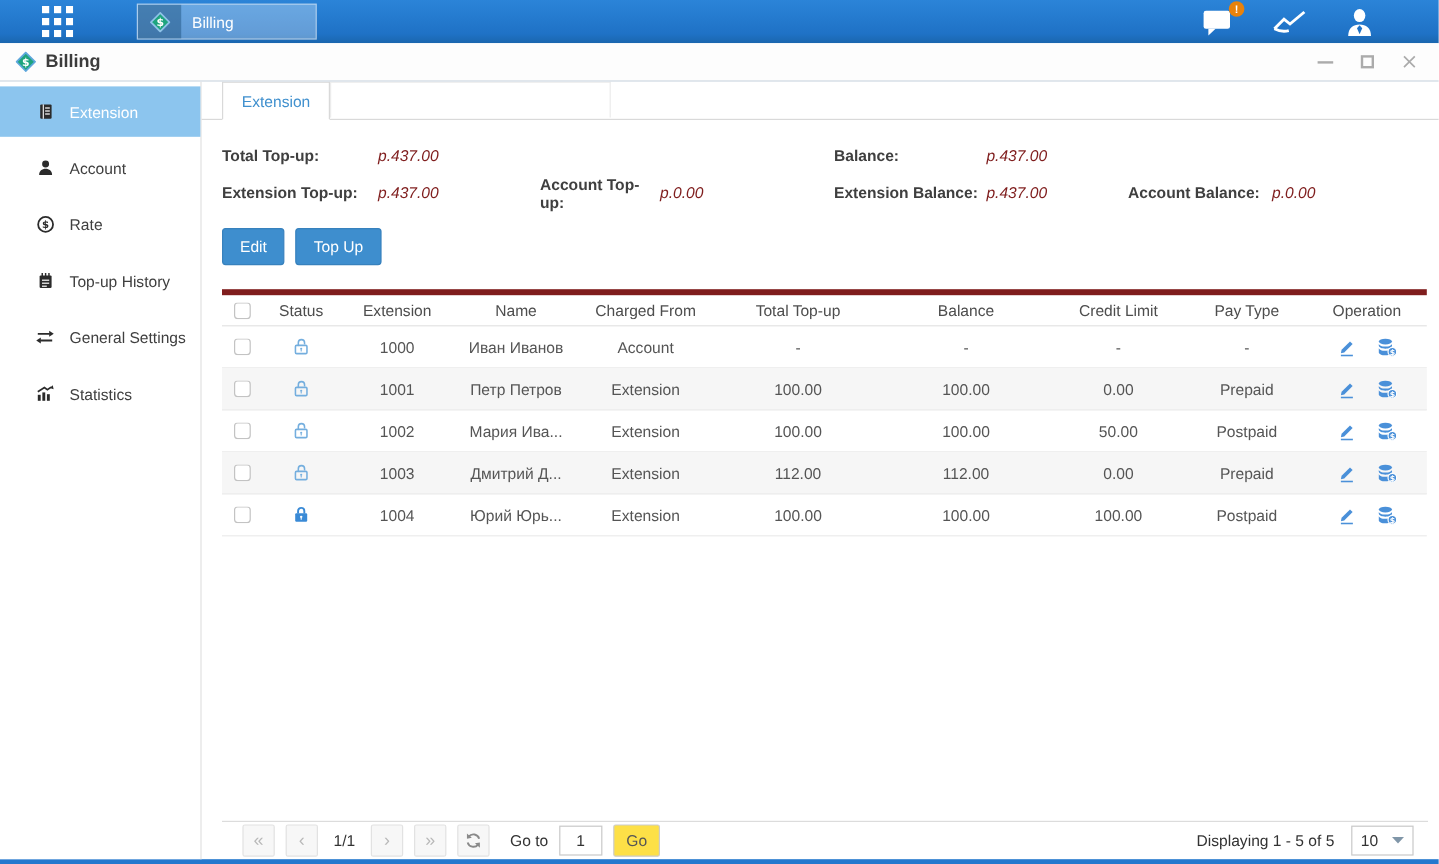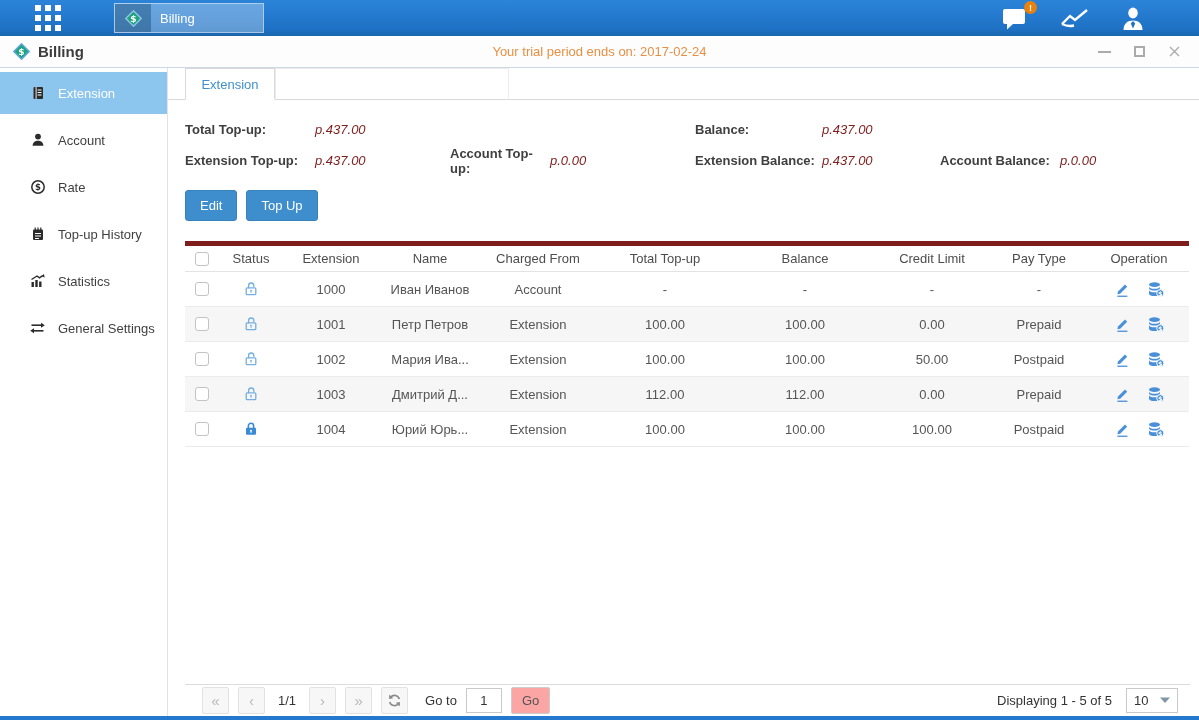--- a/index.html
+++ b/index.html
@@ -74,21 +74,21 @@
 
   .spacer { flex:1; }
 
   .pagebar { height:32px; border-top:1px solid #dcdcdc; display:flex; align-items:center; padding:0 12px 0 17px; }
   .pgbtn { width:27px; height:27px; background:#f7f7f7; border:1px solid #e2e2e2; border-radius:2px;
     color:#b8b8b8; font-size:15px; display:flex; align-items:center; justify-content:center; margin-right:9px; cursor:pointer; }
   .page-ind { margin:0 13px 0 4px; color:#333; }
   .goto-lbl { margin:0 9px 0 8px; color:#333; }
   .goto-input { width:36px; height:25px; border:1px solid #c9c9c9; text-align:center; font-size:13px; color:#333;
     font-family:"Liberation Sans",sans-serif; }
-  .go-btn { height:27px; padding:0 10px; margin-left:9px; background:#fca5a5; border:1px solid #ccc; border-radius:2px;
+  .go-btn { height:27px; padding:0 10px; margin-left:9px; background:#fde047; border:1px solid #ccc; border-radius:2px;
     color:#555; font-size:13px; font-family:"Liberation Sans",sans-serif; cursor:pointer; }
   .displaying { margin-left:auto; color:#333; }
   .size-select { width:52px; height:25px; border:1px solid #c9c9c9; background:#fff; margin-left:14px;
     display:flex; align-items:center; justify-content:space-between; padding:0 7px; color:#333; cursor:pointer; }
 
   .bottom-strip { height:4px; background:#2478ce; }
 </style>
 </head>
 <body>
 
@@ -142,21 +142,20 @@
 </div>
 
 <div class="titlebar">
   <span class="app-ic">
     <svg width="17" height="17" viewBox="0 0 17 17">
       <polygon points="8.5,0.8 16.2,8.5 8.5,16.2 0.8,8.5" fill="#1ea47e" stroke="#5ea7dc" stroke-width="1.4"></polygon>
       <text x="8.5" y="11.6" text-anchor="middle" font-size="9" font-weight="bold" fill="#fff" font-family="DejaVu Sans, sans-serif">$</text>
     </svg>
   </span>
   <span class="app-title">Billing</span>
-  <span class="trial-notice">Your trial period ends on: 2017-02-24</span>
   <span class="win-controls">
     <span class="win-btn">
         <span class="win-min-bar"></span>
       </span>
     <span class="win-btn">
         <span class="win-max-box"></span>
       </span>
     <span class="win-btn">
       <svg width="13" height="13" viewBox="0 0 13 13">
           <path d="M2 2 L11 11 M11 2 L2 11" stroke="#ababab" stroke-width="1.4"></path>
@@ -207,39 +206,39 @@
             <rect x="5" y="7" width="6" height="1" fill="#fff"></rect>
             <rect x="5" y="9.5" width="6" height="1" fill="#fff"></rect>
             <rect x="5" y="12" width="4" height="1" fill="#fff"></rect>
           </svg>
         </span>
         <span>Top-up History</span>
       </div>
       <div class="side-item">
         <span class="side-icon">
           <svg width="17" height="16" viewBox="0 0 17 16">
+            <path d="M2.5 5.2 H12.5" stroke="#2b2b2b" stroke-width="1.6"></path>
+            <polygon points="12,2.7 15.8,5.2 12,7.7" fill="#2b2b2b"></polygon>
+            <path d="M4.5 10.8 H14.5" stroke="#2b2b2b" stroke-width="1.6"></path>
+            <polygon points="5,8.3 1.2,10.8 5,13.3" fill="#2b2b2b"></polygon>
+          </svg>
+        </span>
+        <span>General Settings</span>
+      </div>
+      <div class="side-item">
+        <span class="side-icon">
+          <svg width="17" height="16" viewBox="0 0 17 16">
             <rect x="2.5" y="9" width="2.4" height="5" fill="#2b2b2b"></rect>
             <rect x="6.3" y="7" width="2.4" height="7" fill="#2b2b2b"></rect>
             <rect x="10.1" y="8.5" width="2.4" height="5.5" fill="#2b2b2b"></rect>
             <path d="M2.5 6.5 L8 3 L10.5 4.8 L13.6 2.6" fill="none" stroke="#2b2b2b" stroke-width="1.4"></path>
             <polygon points="14.9,1 15.7,4.4 12.5,3.3" fill="#2b2b2b"></polygon>
           </svg>
         </span>
         <span>Statistics</span>
-      </div>
-      <div class="side-item">
-        <span class="side-icon">
-          <svg width="17" height="16" viewBox="0 0 17 16">
-            <path d="M2.5 5.2 H12.5" stroke="#2b2b2b" stroke-width="1.6"></path>
-            <polygon points="12,2.7 15.8,5.2 12,7.7" fill="#2b2b2b"></polygon>
-            <path d="M4.5 10.8 H14.5" stroke="#2b2b2b" stroke-width="1.6"></path>
-            <polygon points="5,8.3 1.2,10.8 5,13.3" fill="#2b2b2b"></polygon>
-          </svg>
-        </span>
-        <span>General Settings</span>
       </div>
     </div>
 
   <div class="main">
     <div class="tabbar">
       <div class="tab-active">
         <span>Extension</span>
       </div>
       <div class="tab-ghost"></div>
     </div>

